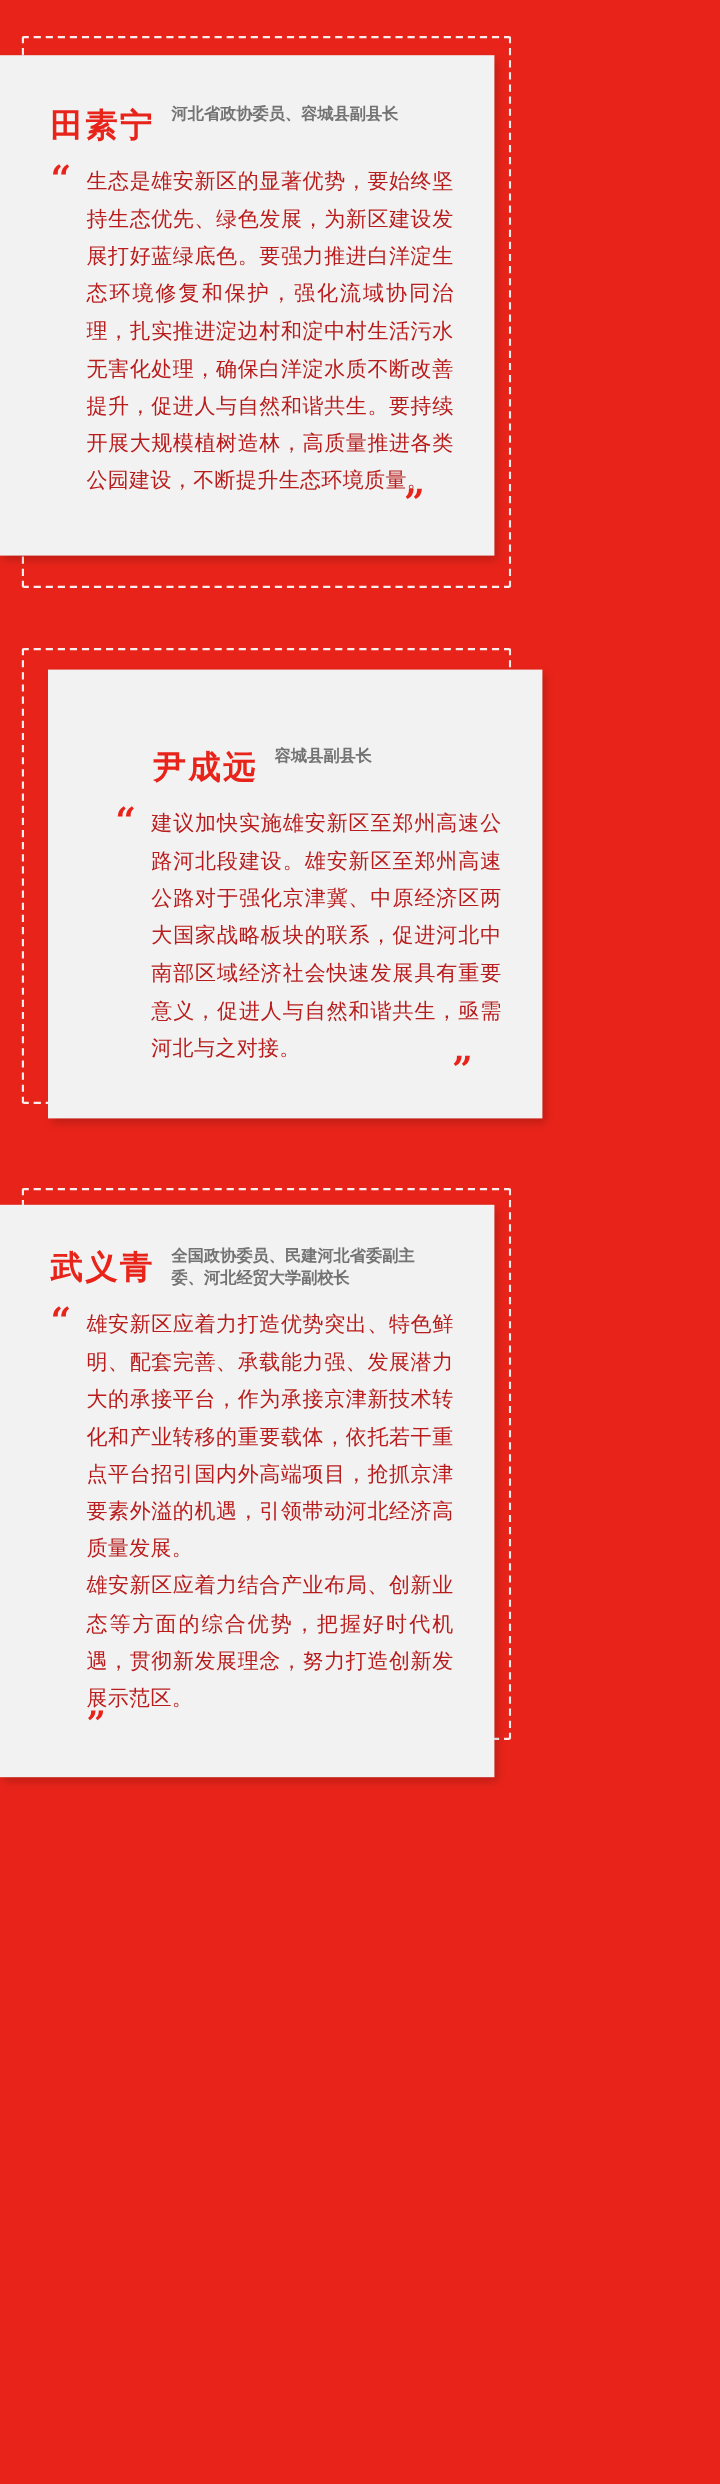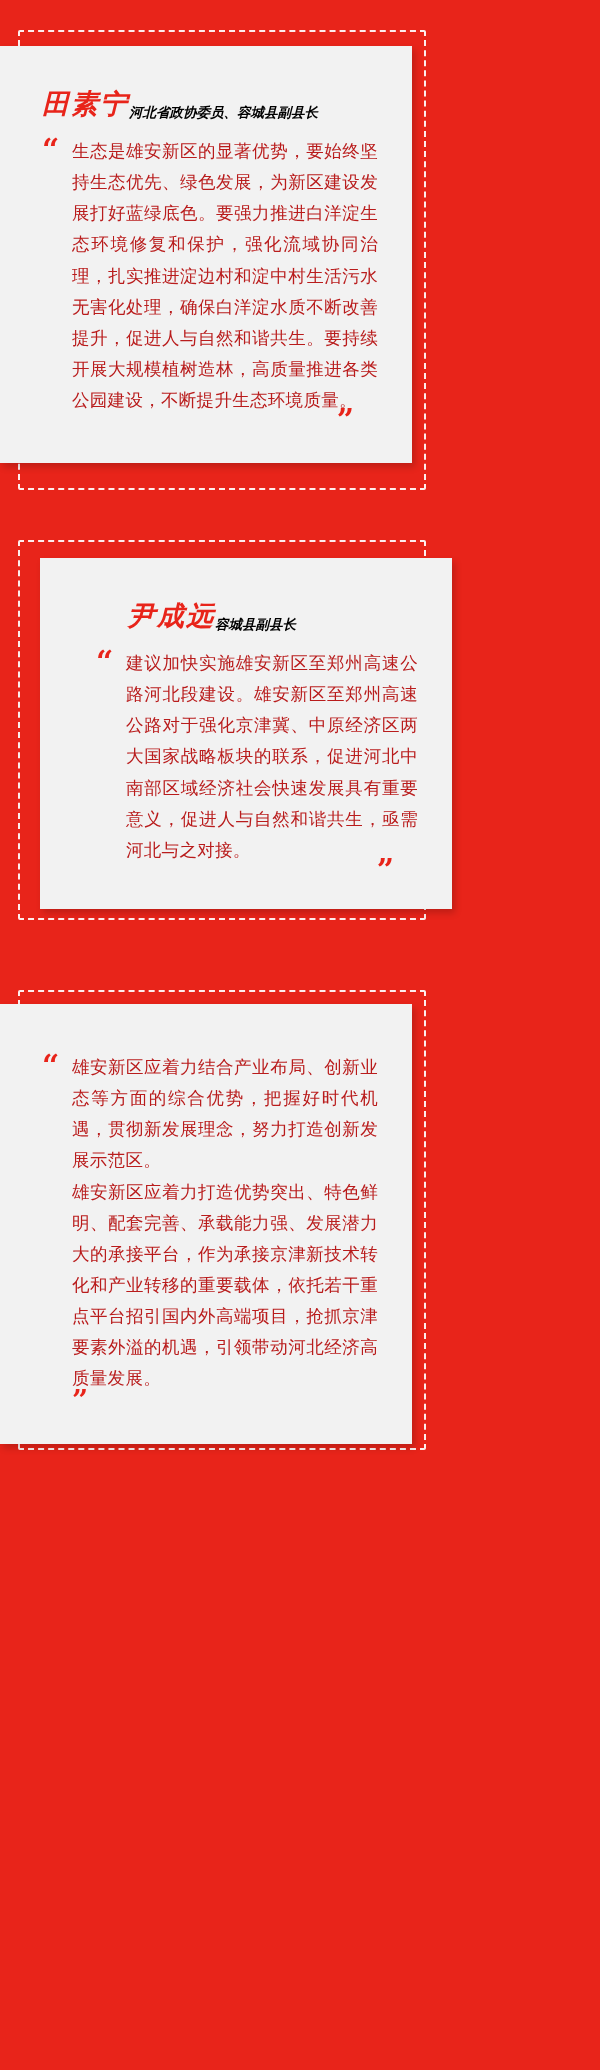--- a/index.html
+++ b/index.html
@@ -88,36 +88,37 @@
     top: 14px;
     width: 412px;
     background: #f2f2f2;
     padding: 34px 34px 30px 42px;
     box-shadow: 3px 4px 7px rgba(0,0,0,0.18);
   }
 
   
   .head {
     display: flex;
-    align-items: flex-end;
+    align-items: flex-start;
+    gap: 14px;
     margin-bottom: 6px;
-    font-style: italic;
   }
   .head.center {
     padding-left: 46px;
+    margin-top: 23px;
   }
   .name {
     color: #e8241a;
     font-size: 27px;
     font-weight: bold;
     letter-spacing: 2px;
     white-space: nowrap;
   }
   .title {
-    color: #000000;
+    color: #737373;
     font-size: 13.5px;
     font-weight: bold;
     line-height: 1.35;
     max-width: 210px;
   }
 
   .body {
     position: relative;
     margin-top: 14px;
   }
@@ -205,24 +206,28 @@
         <div class="qclose-row">
           <span class="qclose">”</span>
         </div>
       </div>
     </div>
   </div>
 
   <div class="block3">
     <div class="dash"></div>
     <div class="card">
+      <div class="head">
+        <div class="name">武义青</div>
+        <div class="title">全国政协委员、民建河北省委副主委、河北经贸大学副校长</div>
+      </div>
       <div class="body">
         <span class="qopen">“</span>
+        <p class="para">雄安新区应着力打造优势突出、特色鲜明、配套完善、承载能力强、发展潜力大的承接平台，作为承接京津新技术转化和产业转移的重要载体，依托若干重点平台招引国内外高端项目，抢抓京津要素外溢的机遇，引领带动河北经济高质量发展。</p>
         <p class="para">雄安新区应着力结合产业布局、创新业态等方面的综合优势，把握好时代机遇，贯彻新发展理念，努力打造创新发展示范区。</p>
-        <p class="para">雄安新区应着力打造优势突出、特色鲜明、配套完善、承载能力强、发展潜力大的承接平台，作为承接京津新技术转化和产业转移的重要载体，依托若干重点平台招引国内外高端项目，抢抓京津要素外溢的机遇，引领带动河北经济高质量发展。</p>
         <div style="padding-left:30px;margin-top:-4px;">
           <span class="tail-quote">”</span>
         </div>
       </div>
     </div>
   </div>
 
 </div>
 
 </body></html>

